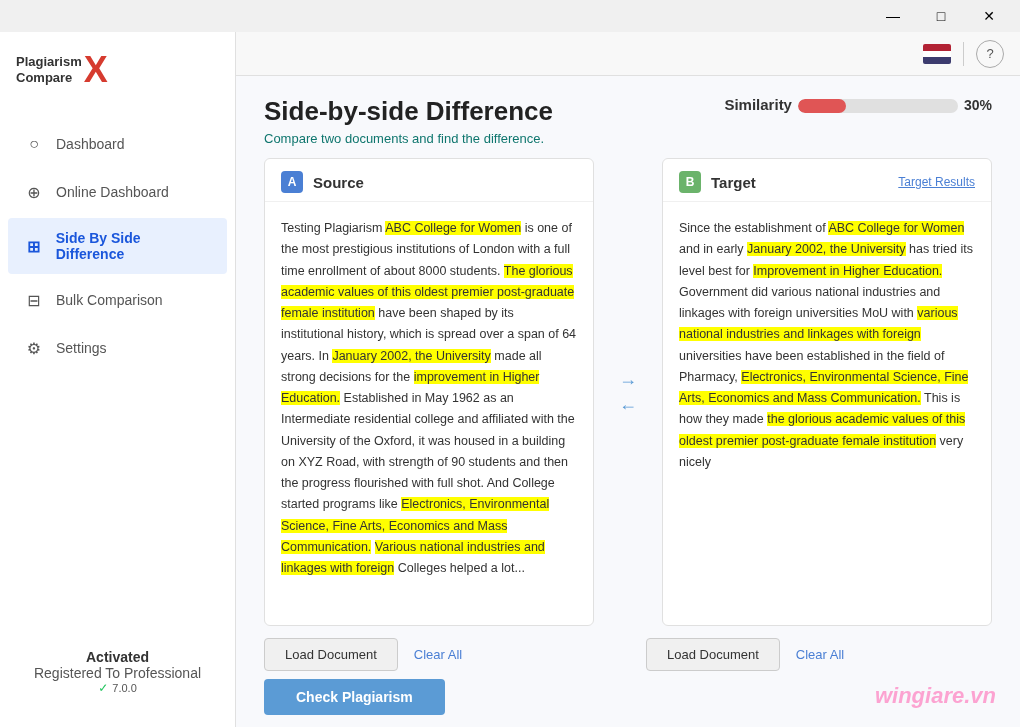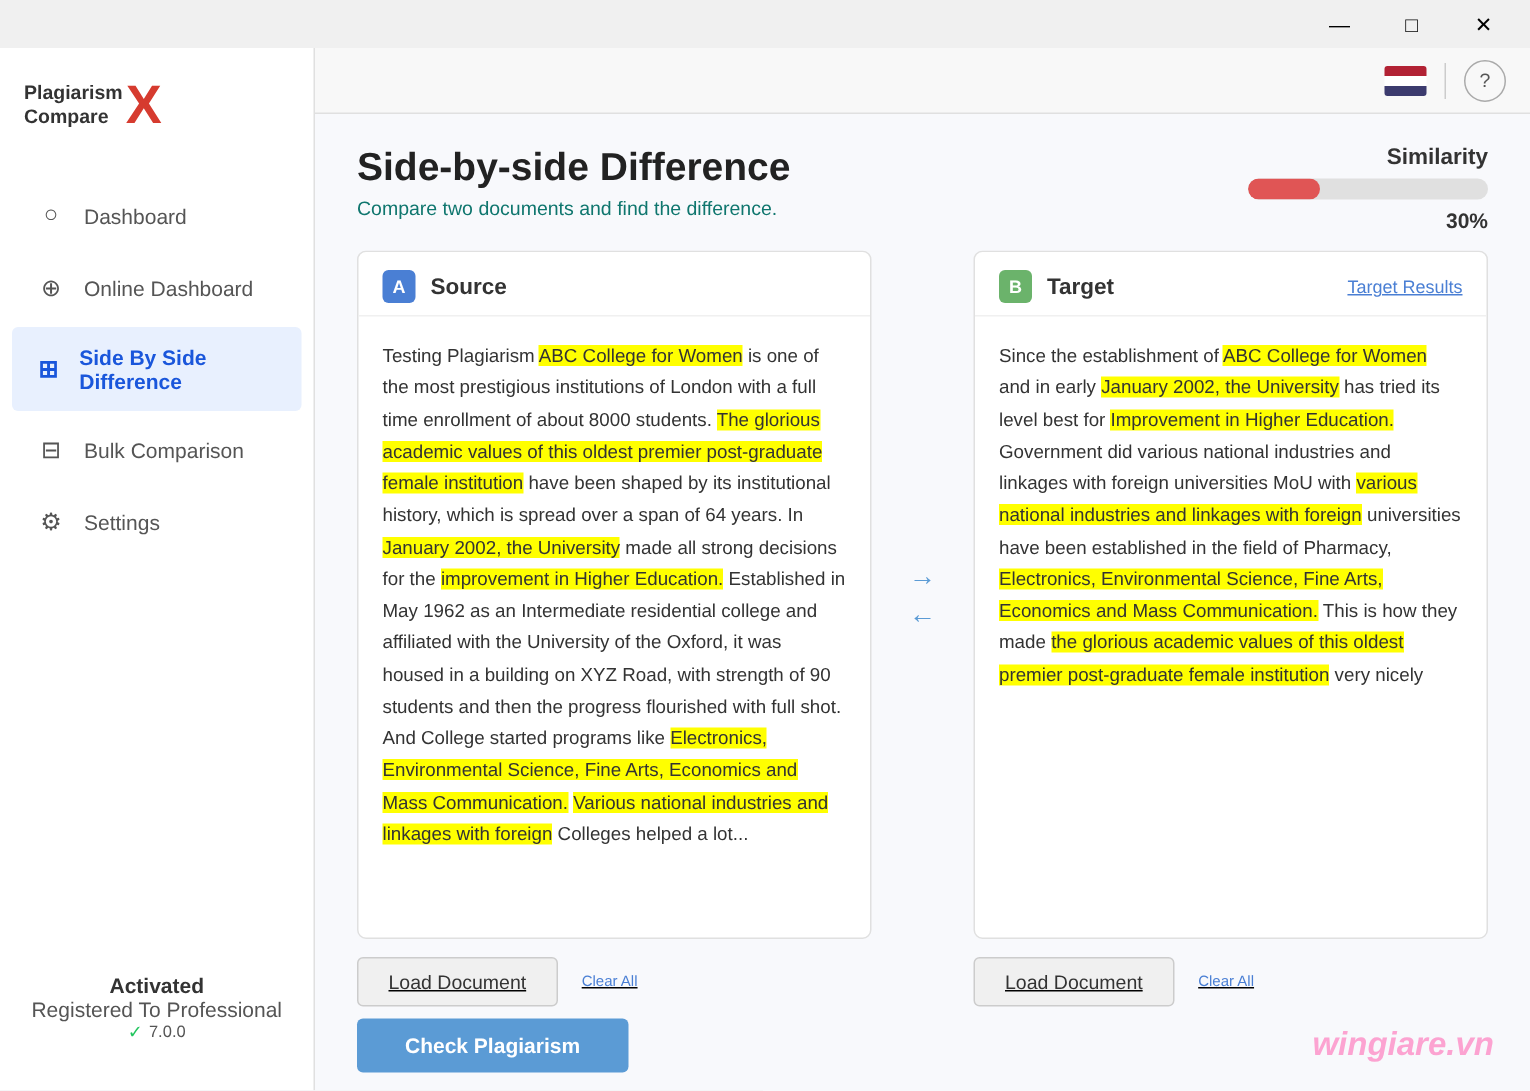--- a/index.html
+++ b/index.html
@@ -74,21 +74,21 @@
 
     
     .app-body {
       display: flex;
       flex: 1;
       overflow: hidden;
     }
 
     
     .sidebar {
-      width: 210px;
+      width: 236px;
       background: #fff;
       border-right: 1px solid #e0e0e0;
       display: flex;
       flex-direction: column;
       padding-bottom: 16px;
     }
     .logo-area {
       padding: 20px 16px 24px 16px;
       display: flex;
       align-items: center;
@@ -177,21 +177,21 @@
       font-weight: 700;
       color: #222;
     }
     .page-subtitle {
       font-size: 13px;
       color: #0f766e;
       margin-top: 4px;
     }
     .similarity-area {
       display: flex;
-      flex-direction: column;
+      flex-direction: row;
       align-items: flex-end;
       gap: 6px;
     }
     .similarity-label {
       font-size: 15px;
       font-weight: 700;
       color: #333;
     }
     .similarity-bar-bg {
       width: 160px;
@@ -280,40 +280,38 @@
       gap: 4px;
       color: #5b9bd5;
       font-size: 18px;
     }
 
     
     .footer-actions {
       display: flex;
       align-items: center;
       padding: 12px 28px 8px 28px;
-      gap: 16px;
-      text-decoration: underline;
     }
     .footer-row {
       display: flex;
       gap: 16px;
       align-items: center;
       flex: 1;
     }
     .load-doc-btn {
       padding: 8px 20px;
       background: #f0f0f0;
       border: 1px solid #ccc;
       border-radius: 4px;
       font-size: 13px;
       cursor: pointer;
       color: #333;
     }
     .clear-link {
-      font-size: 10px;
+      font-size: 13px;
       color: #4a7fd4;
       cursor: pointer;
       text-decoration: none;
     }
     .check-plagiarism-btn {
       padding: 10px 32px;
       background: #5b9bd5;
       color: #fff;
       border: none;
       border-radius: 4px;

